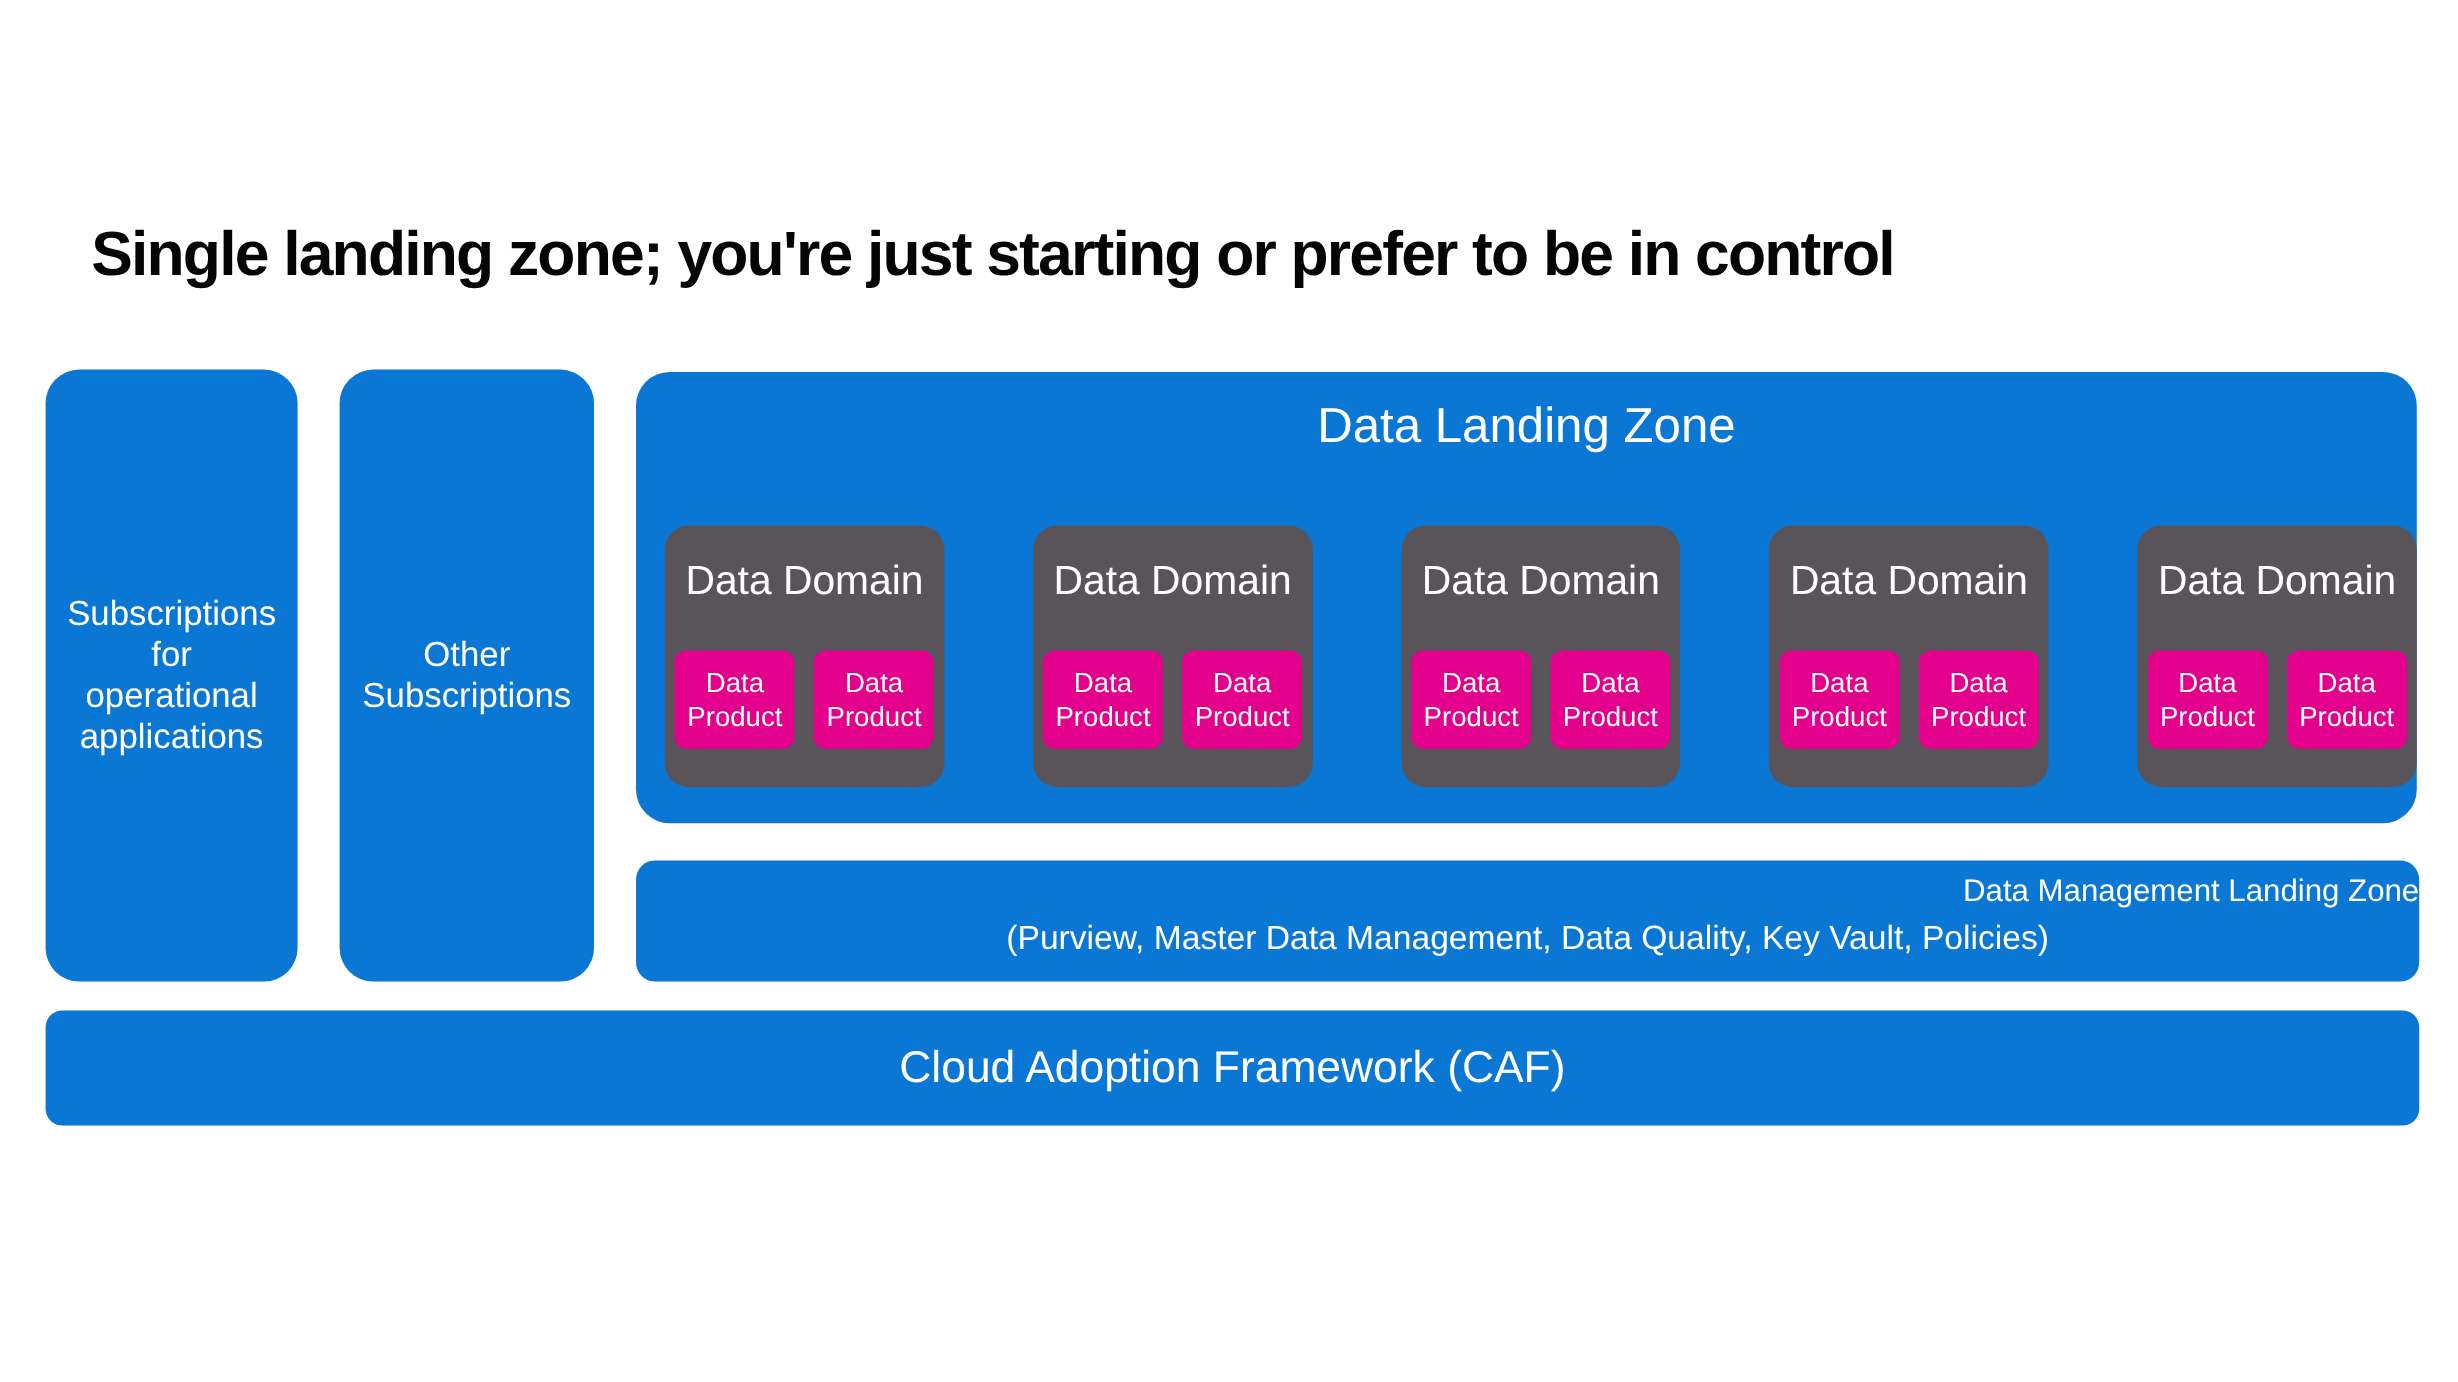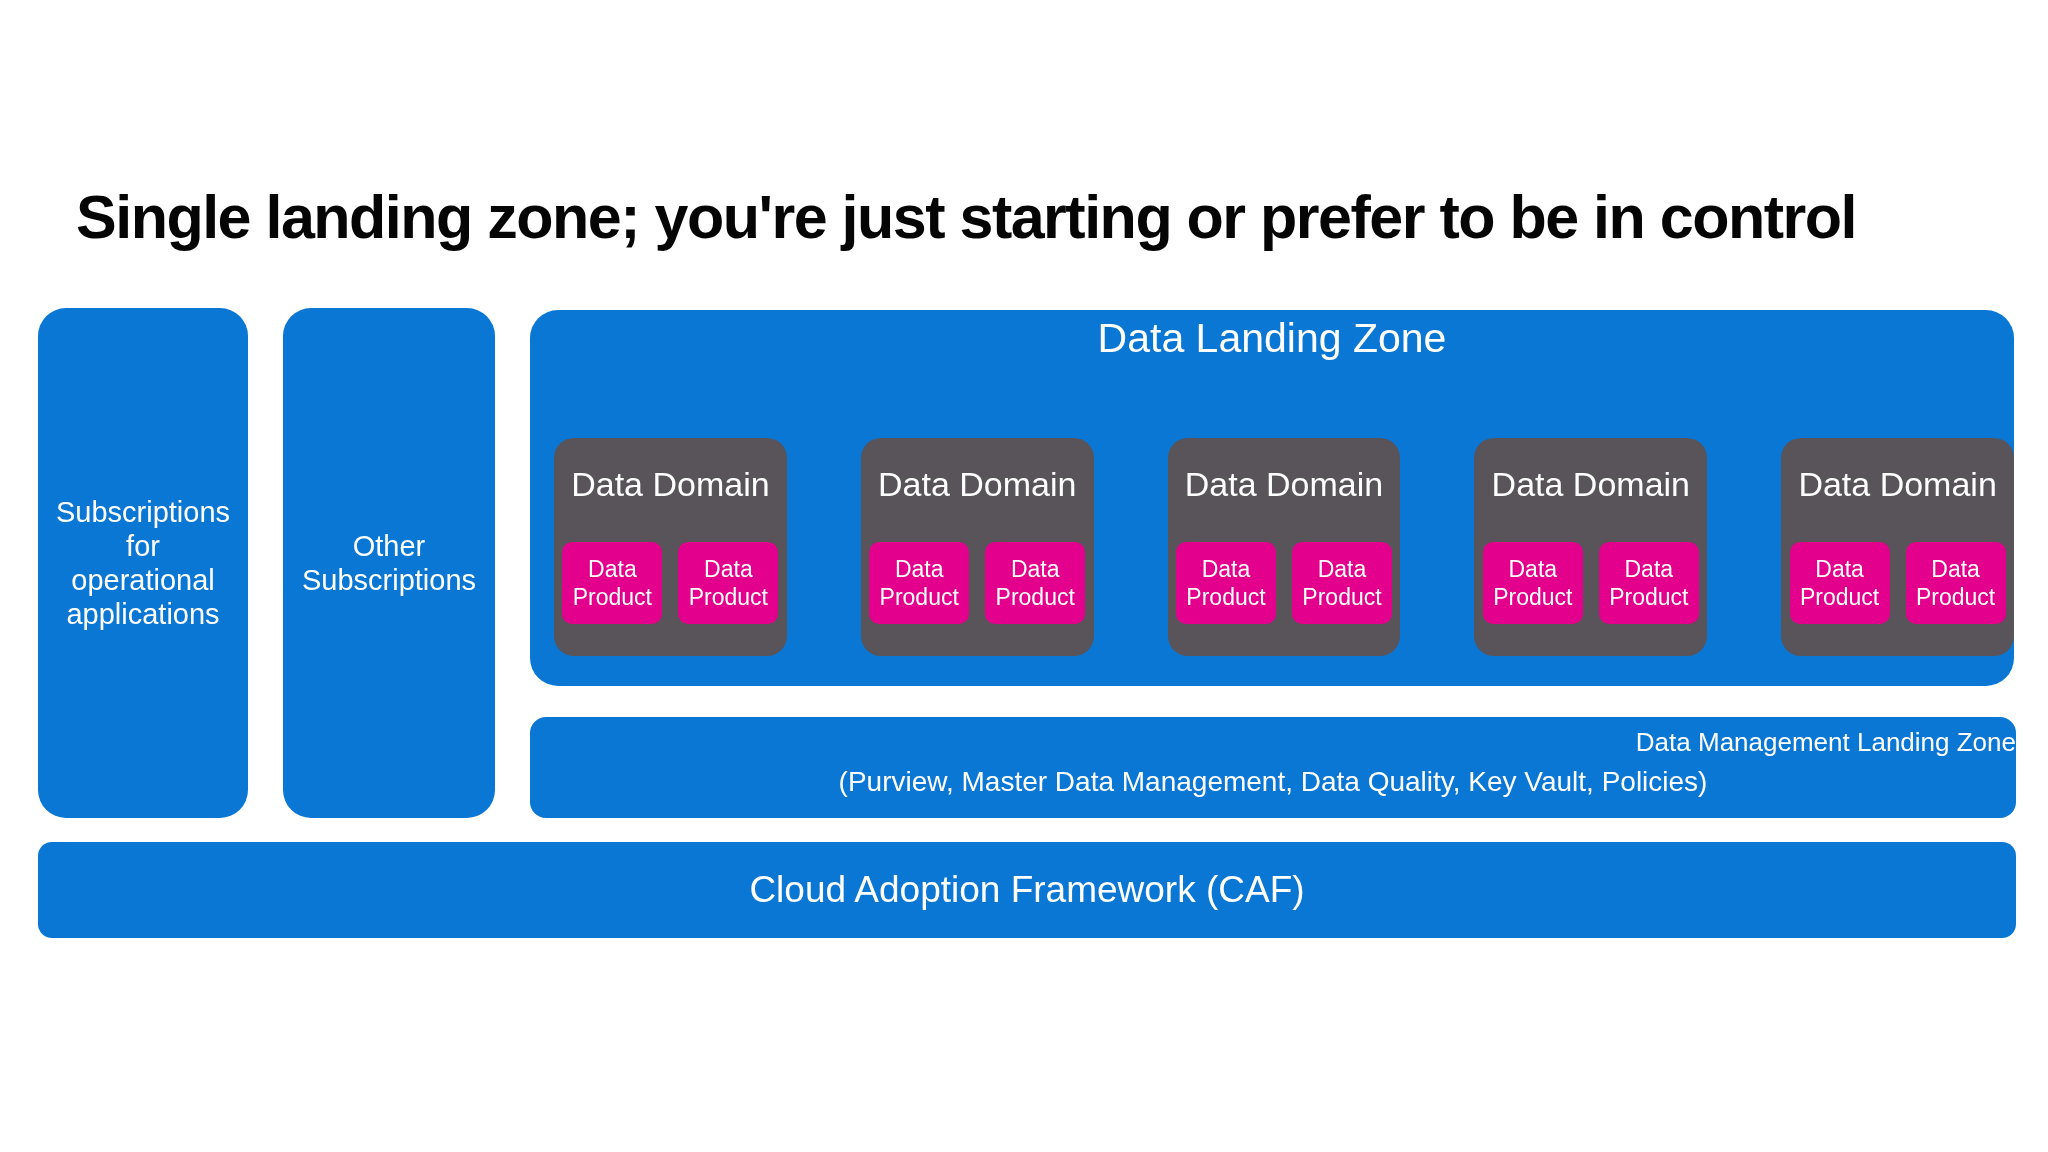--- a/index.html
+++ b/index.html
@@ -9,21 +9,21 @@
     height: 1152px;
     background: #ffffff;
     overflow: hidden;
     font-family: "Liberation Sans", "DejaVu Sans", sans-serif;
   }
   .page-title {
     position: absolute;
     left: 76px;
     top: 182px;
     margin: 0;
-    font-size: 61px;
+    font-size: 52px;
     font-weight: 700;
     letter-spacing: -1.5px;
     color: #050505;
     white-space: nowrap;
   }
   .blue-box {
     position: absolute;
     background: #0b77d4;
     color: #ffffff;
   }
@@ -36,21 +36,21 @@
     font-size: 29px;
     line-height: 34px;
   }
   .box-operational { left: 38px; top: 308px; width: 210px; height: 510px; }
   .box-other       { left: 283px; top: 308px; width: 212px; height: 510px; }
   .dlz {
     left: 530px; top: 310px; width: 1484px; height: 376px;
     border-radius: 28px;
   }
   .dlz-title {
-    margin-top: 4px;
+    margin-top: 20px;
     text-align: center;
     font-size: 41px;
     line-height: 48px;
   }
   .domains-row {
     position: absolute;
     left: 0; right: 0; top: 128px;
     display: flex;
     justify-content: center;
     gap: 50px;

